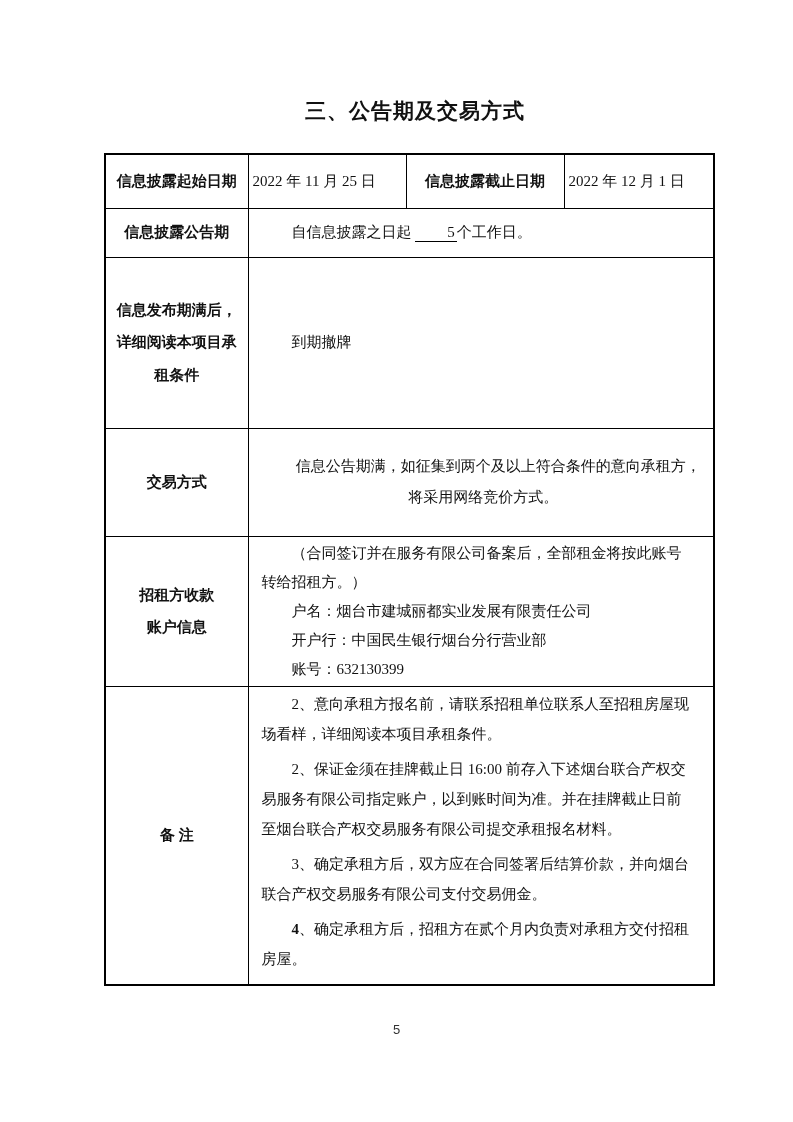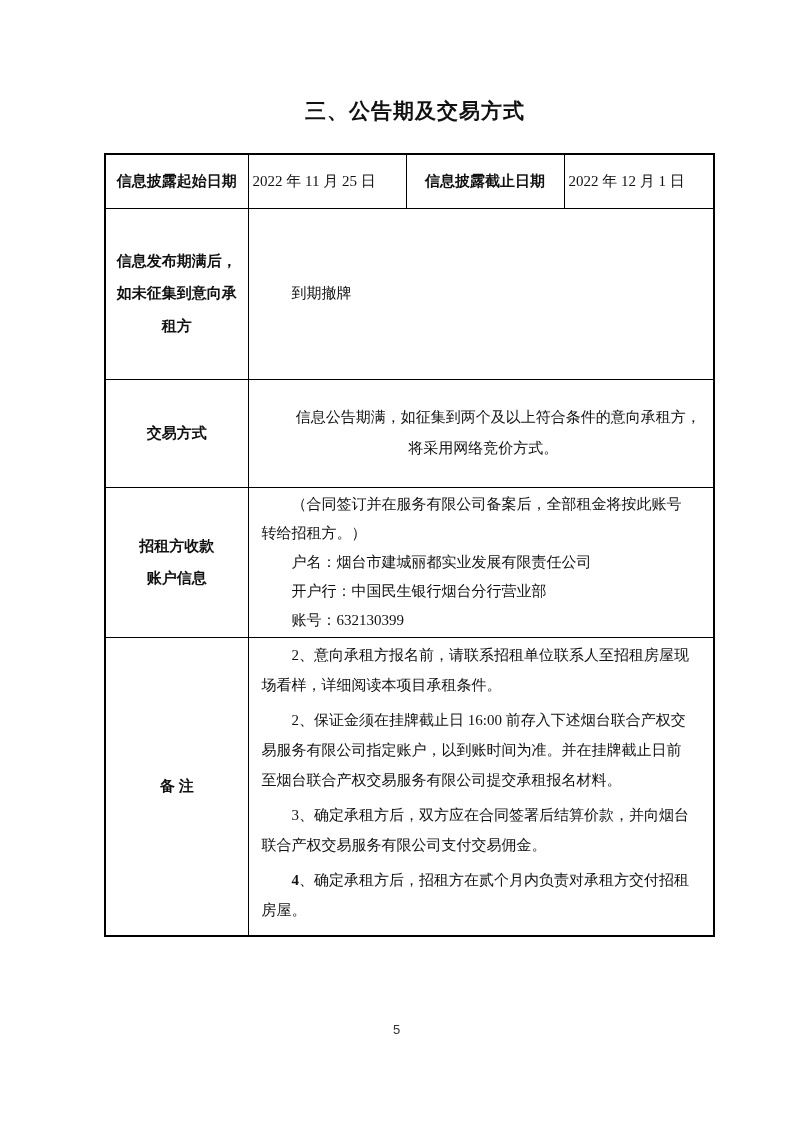--- a/index.html
+++ b/index.html
@@ -88,23 +88,29 @@
       <col style="width:150px">
   </colgroup>
   <tbody>
     <tr style="height:54px;padding-left:24px;">
       <td class="label-cell">信息披露起始日期</td>
       <td class="value-cell">2022 年 11 月 25 日</td>
       <td class="label-cell">信息披露截止日期</td>
       <td class="value-cell">2022 年 12 月 1 日</td>
     </tr>
 
+    <tr style="height:49px;">
+      <td class="label-cell">信息披露公告期</td>
+      <td class="content-cell" colspan="3">
+        <p class="para"><span>自信息披露之日起</span> <span class="u-num">5</span><span>个工作日。</span></p>
+      </td>
+    </tr>
 
     <tr style="height:171px;">
-      <td class="label-cell">信息发布期满后，如未征集到意向承租方</td>
+      <td class="label-cell">信息发布期满后，详细阅读本项目承租条件</td>
       <td class="content-cell" colspan="3">
         <p class="para">到期撤牌</p>
       </td>
     </tr>
 
     <tr style="height:108px;">
       <td class="label-cell">交易方式</td>
       <td class="content-cell" colspan="3">
         <p class="para pre lh31">信息公告期满，如征集到两个及以上符合条件的意向承租方，
 将采用网络竞价方式。</p>

